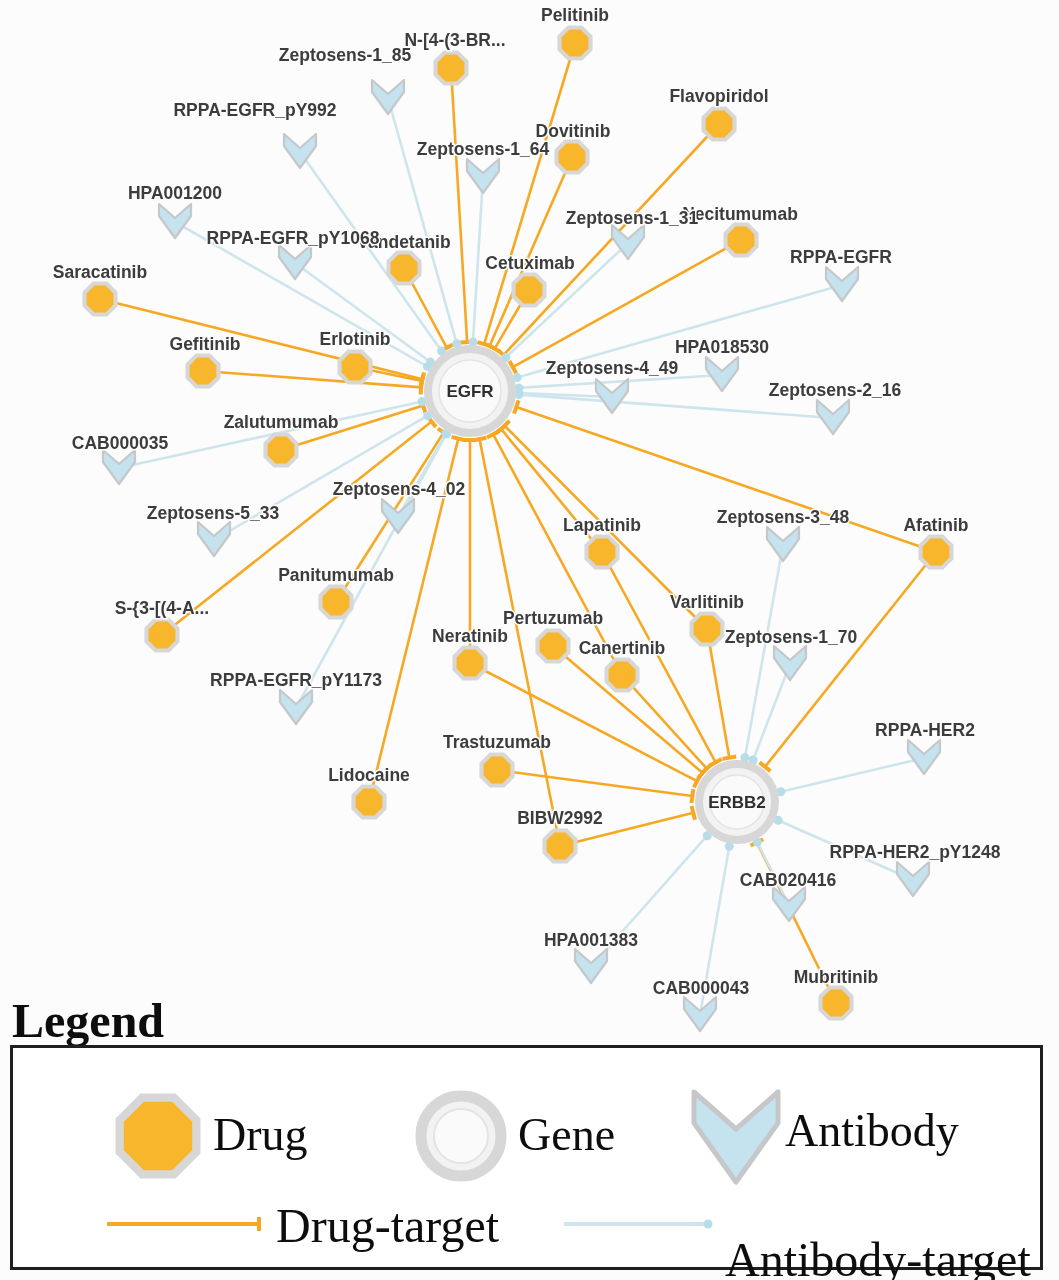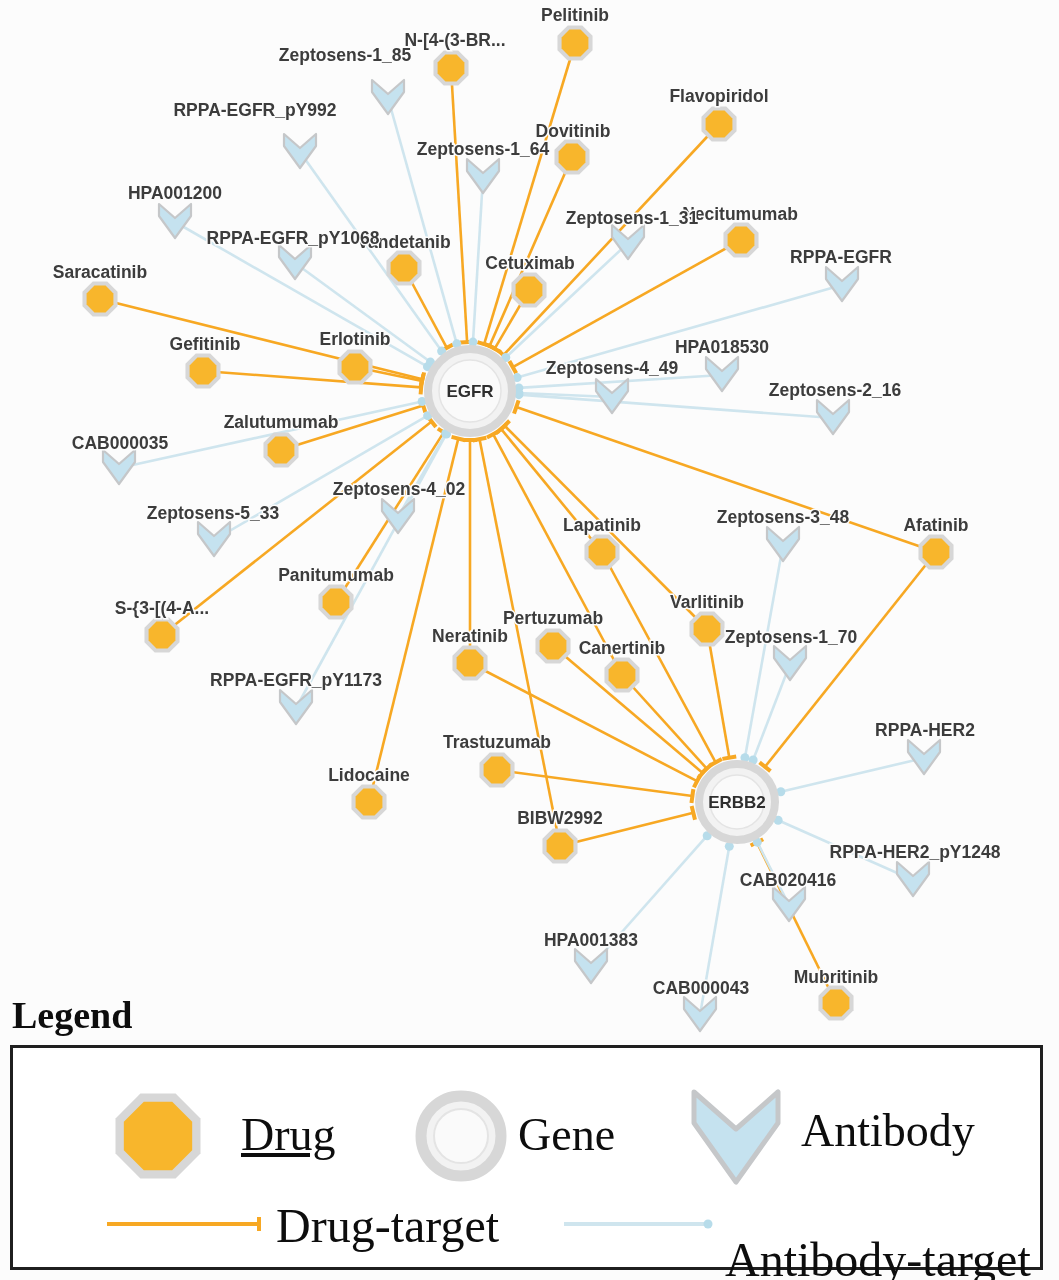--- a/index.html
+++ b/index.html
@@ -13,21 +13,21 @@
   #network{position:absolute;left:0;top:0;}
   .edge-drug{stroke:var(--drug-edge);stroke-width:2.6;fill:none;}
   .edge-ab{stroke:var(--antibody-edge);stroke-width:2.6;fill:none;}
   .legend-line{stroke-width:4;}
   .node-label{font:bold 17.5px "Liberation Sans",sans-serif;fill:var(--label-text);
               paint-order:stroke;stroke:#FCFCFC;stroke-width:3px;}
   .gene-label{font:bold 17px "Liberation Sans",sans-serif;fill:#2E2E2E;}
   .tee-cap{stroke:var(--drug-edge);stroke-width:4;}
   .dot-cap{fill:var(--antibody-dot);}
   .legend-title{position:absolute;left:12px;top:993px;font-family:"Liberation Serif",serif;
-                font-weight:bold;font-size:38px;color:#0d0d0d;}
+                font-weight:bold;font-size:48px;color:#0d0d0d;}
   .legend-box{position:absolute;left:10px;top:1045px;width:1027px;height:219px;
               border:3px solid #1f1f1f;background:#ffffff;}
   .legend-box .abs{position:absolute;}
   .legend-node-label{font-family:"Liberation Serif",serif;font-size:46px;color:#0d0d0d;}
   .legend-edge-label{font-family:"Liberation Serif",serif;font-size:48px;color:#0d0d0d;}
 </style>
 </head>
 <body>
 
 <svg id="network" width="1059" height="1280" viewBox="0 0 1059 1280">
@@ -306,32 +306,32 @@
     </g>
   </svg>
 
 <div class="legend-title">Legend</div>
 
 <div class="legend-box">
   <svg class="abs" id="legend-icon-drug" style="left:95px;top:38px;" width="100" height="100" viewBox="-50 -50 100 100">
       <polygon points="42.50,17.60 17.60,42.50 -17.60,42.50 -42.50,17.60 -42.50,-17.60 -17.60,-42.50 17.60,-42.50 42.50,-17.60" fill="#D7D7D7"></polygon>
       <polygon points="34.18,14.16 14.16,34.18 -14.16,34.18 -34.18,14.16 -34.18,-14.16 -14.16,-34.18 14.16,-34.18 34.18,-14.16" fill="#F8B62C"></polygon>
     </svg>
-  <span class="abs legend-node-label" style="left:228px;top:60px;text-decoration:underline;">Drug</span>
+  <span class="abs legend-node-label" style="left:200px;top:60px;">Drug</span>
 
   <svg class="abs" id="legend-icon-gene" style="left:398px;top:38px;" width="100" height="100" viewBox="-50 -50 100 100">
       <circle r="40" fill="#F2F2F2" stroke="#D7D7D7" stroke-width="11"></circle>
       <circle r="27" fill="#FAFAFA" stroke="#E4E4E4" stroke-width="2"></circle>
     </svg>
   <span class="abs legend-node-label" style="left:505px;top:60px;">Gene</span>
 
   <svg class="abs" id="legend-icon-antibody" style="left:673px;top:40px;" width="100" height="100" viewBox="-50 -50 100 100">
       <path d="M -42 -46 L 0 -9 L 42 -46 L 42 -15 L 0 44 L -42 -15 Z" fill="#C5E2EF" stroke="#C5C7C9" stroke-width="5" stroke-linejoin="round"></path>
     </svg>
-  <span class="abs legend-node-label" style="left:772px;top:56px;margin-left:16px;">Antibody</span>
+  <span class="abs legend-node-label" style="left:772px;top:56px;">Antibody</span>
 
   <svg class="abs" style="left:88px;top:158px;" width="180" height="36">
     <line x1="6" y1="18" x2="158" y2="18" class="edge-drug legend-line" marker-end="url(#tee)"></line>
   </svg>
   <span class="abs legend-edge-label" style="left:263px;top:150px;">Drug-target</span>
 
   <svg class="abs" style="left:545px;top:158px;" width="180" height="36">
     <line x1="6" y1="18" x2="150" y2="18" class="edge-ab legend-line" marker-end="url(#dot)"></line>
   </svg>
   <span class="abs legend-edge-label" style="left:712px;top:164px;margin-top:20px;">Antibody-target</span>

